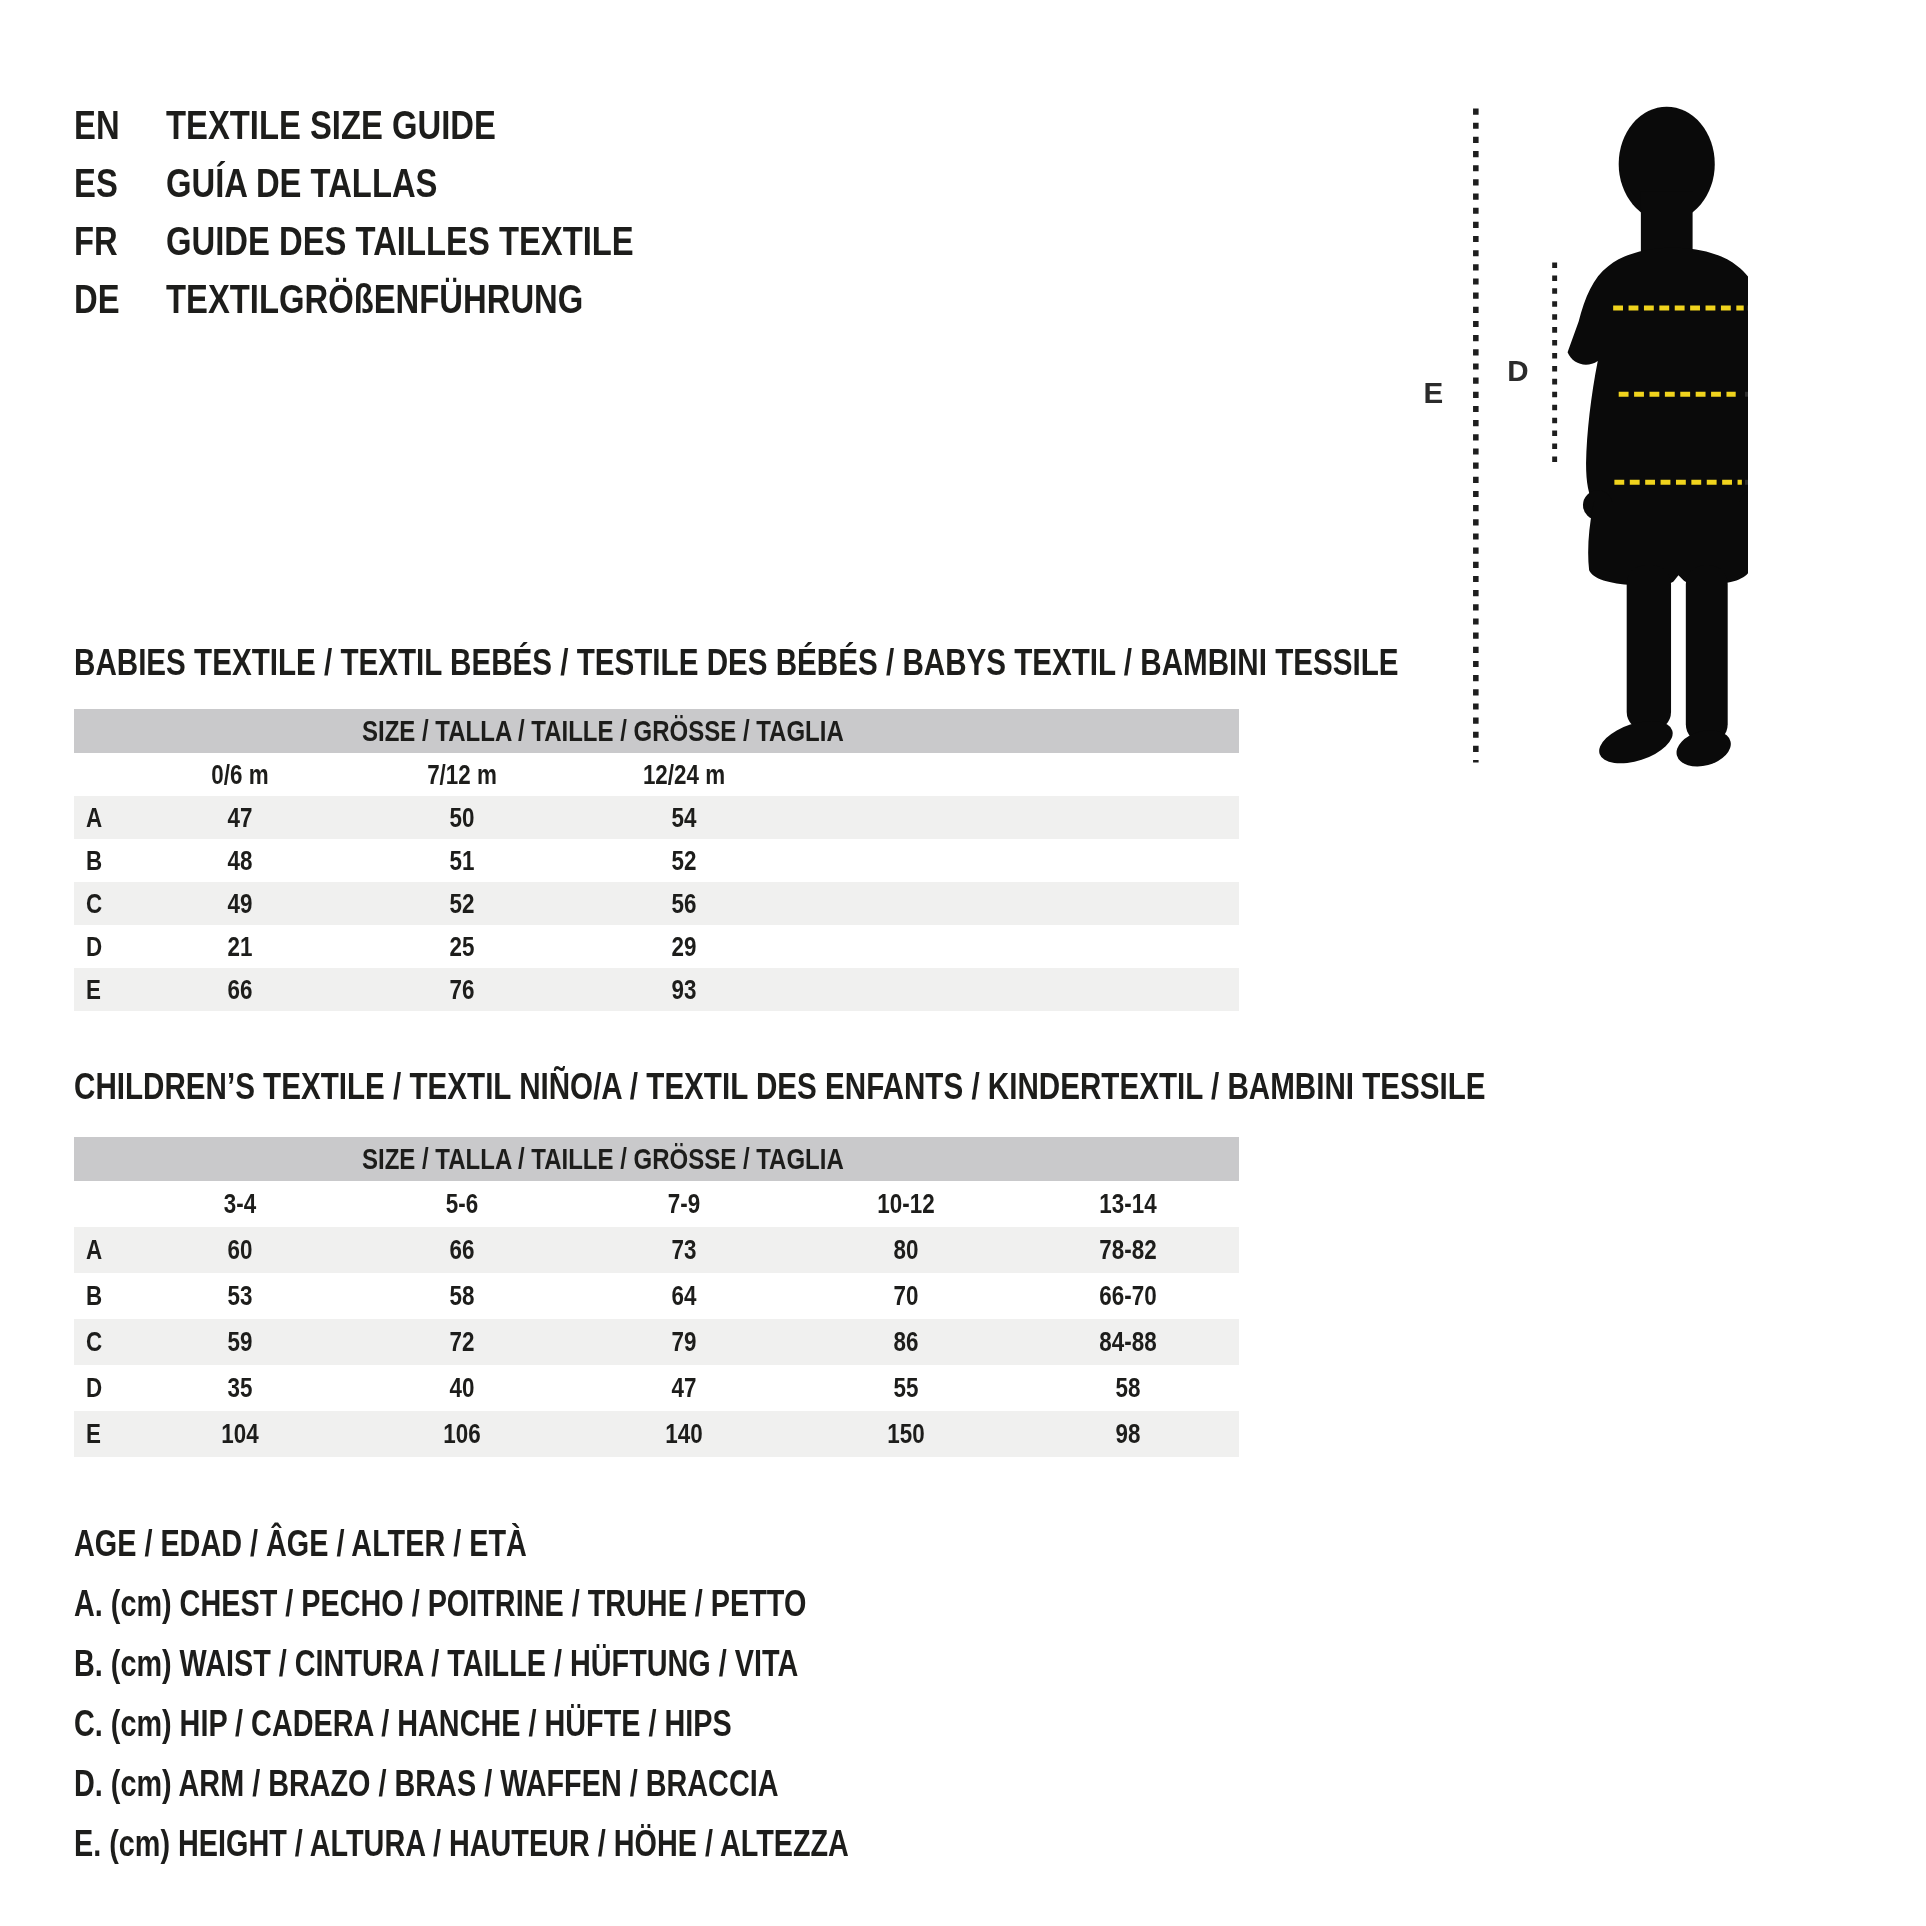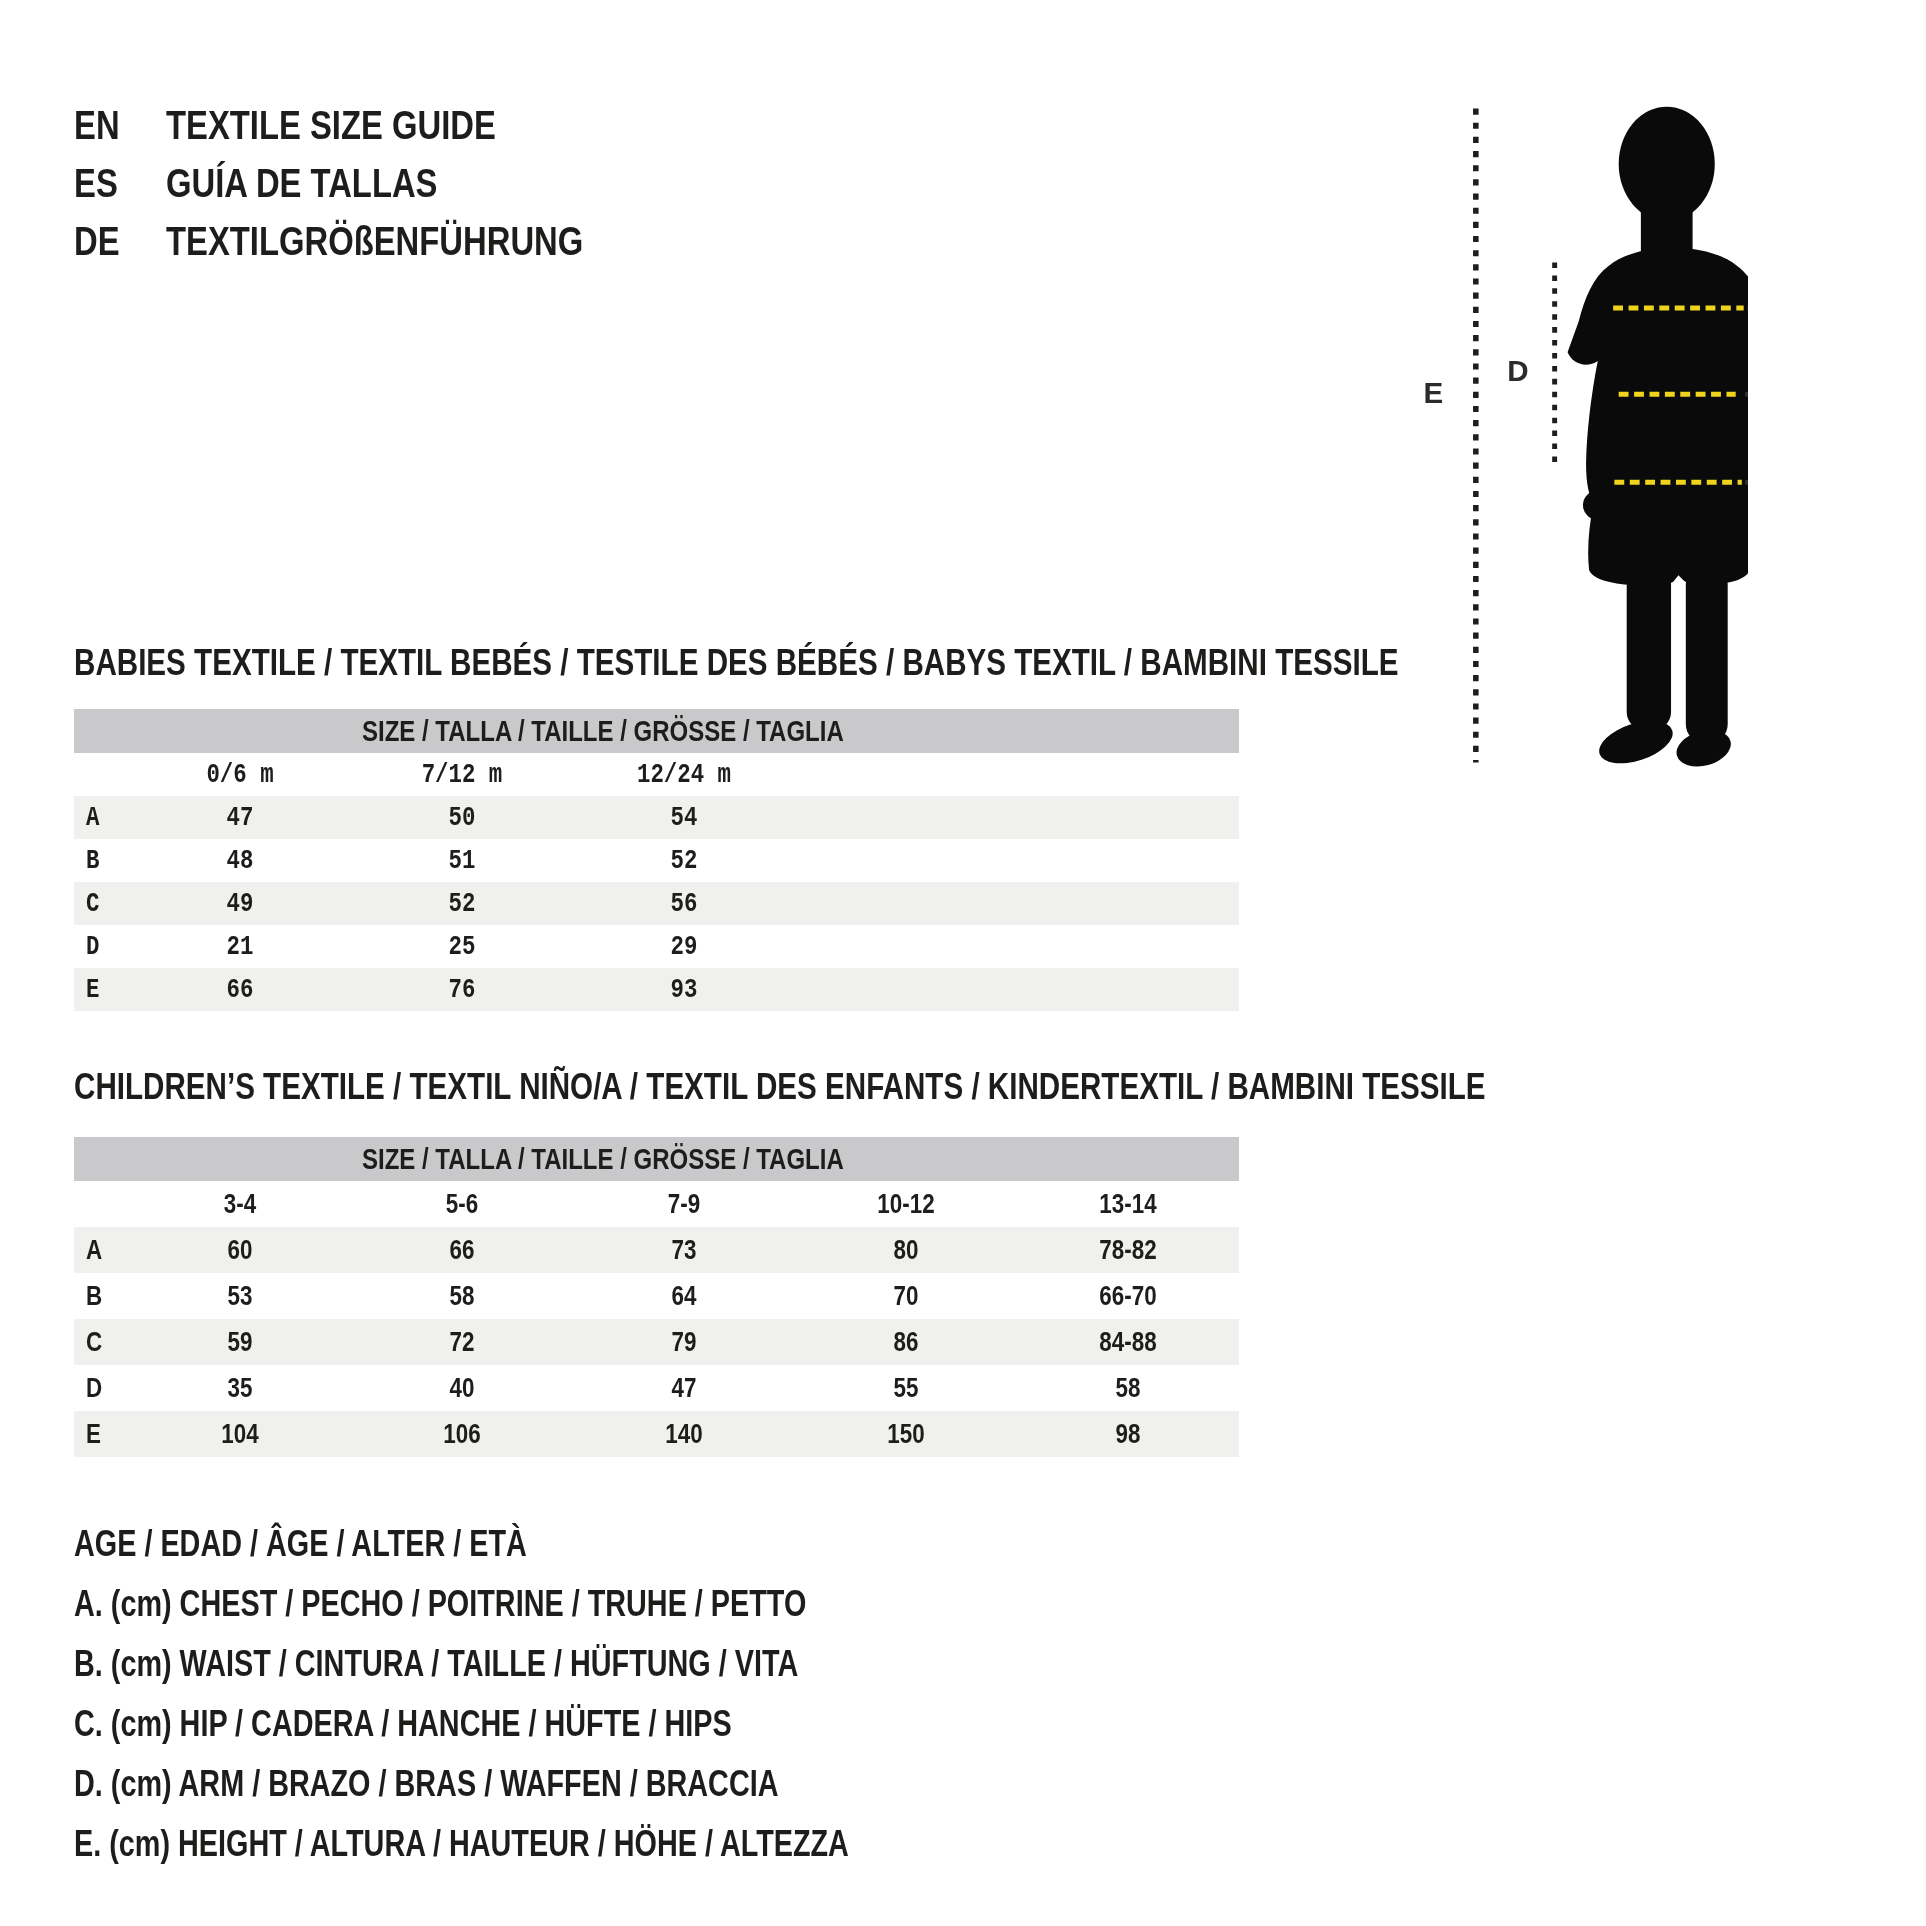--- a/index.html
+++ b/index.html
@@ -23,21 +23,21 @@
   
   .sec-title { position:absolute; left:74px; font-size:37px; line-height:44px; white-space:nowrap; }
   .babies-title   { top:641px; }
   .children-title { top:1065px;text-align:center; }
 
   
   .tbl { position:absolute; left:74px; width:1165px; }
   .babies-tbl   { top:709px; }
   .children-tbl { top:1137px; }
   .tbl-bar { height:44px; line-height:44px; background:#c9c9cb; padding-left:13.6px; font-size:30px;text-align:center; }
-  .grid-b { display:grid; grid-template-columns:55px 222px 222px 222px;font-family:Liberation Mono, monospace; }
+  .grid-b { display:grid; grid-template-columns:55px 222px 222px 222px; }
   .grid-c { display:grid; grid-template-columns:55px 222px 222px 222px 222px 222px; }
   .col-row-b { height:43px; line-height:43px; font-size:28px; }
   .col-row-c { height:46px; line-height:46px; font-size:28px; }
   .t-row-b   { height:43px; line-height:43px; font-size:28px; }
   .t-row-c   { height:46px; line-height:46px; font-size:28px; }
   .stripe { background:#f0f0ef; }
   .row-lab { padding-left:15px; text-align:left; transform:scaleX(.8); transform-origin:0 50%; }
   .cell    { text-align:center; transform:scaleX(.8); transform-origin:50% 50%; }
 
   
@@ -50,20 +50,24 @@
 <div class="page">
 
   <div class="lang-block">
     <div class="lang-row">
       <span class="lang-code"><span class="cx">EN</span></span>
       <span class="cx">TEXTILE SIZE GUIDE</span>
     </div>
     <div class="lang-row">
       <span class="lang-code"><span class="cx">ES</span></span>
       <span class="cx">GUÍA DE TALLAS</span>
+    </div>
+    <div class="lang-row">
+      <span class="lang-code"><span class="cx">FR</span></span>
+      <span class="cx">GUIDE DES TAILLES TEXTILE</span>
     </div>
     <div class="lang-row">
       <span class="lang-code"><span class="cx">DE</span></span>
       <span class="cx">TEXTILGRÖßENFÜHRUNG</span>
     </div>
   </div>
 
   <svg class="figure-svg" viewBox="0 0 846 1200">
 
     <g fill="#0a0a0a">

